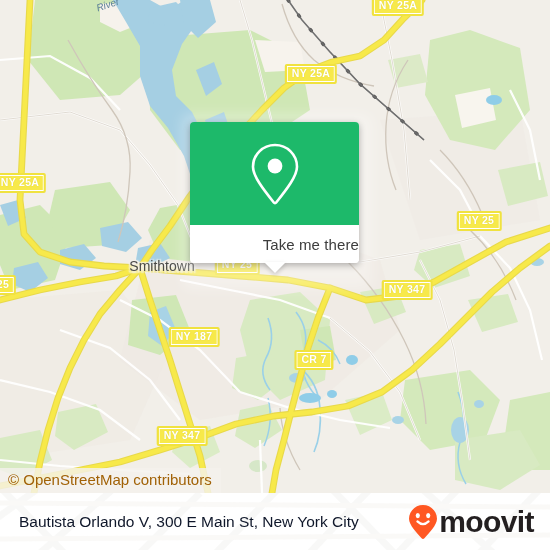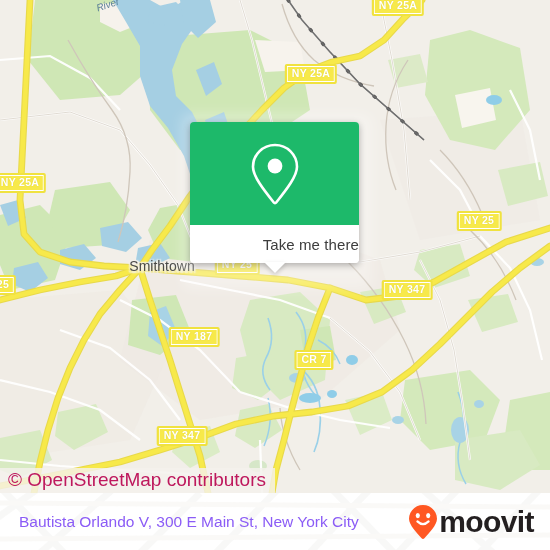--- a/index.html
+++ b/index.html
@@ -72,23 +72,23 @@
     white-space: nowrap;
     pointer-events: none;
   }
 
   
   #attribution {
     position: absolute;
     left: 0;
     bottom: 0;
     background: rgba(244, 242, 237, 0.82);
-    color: #be185d;
-    font-family: "Liberation Sans", sans-serif;
-    font-size: 19px;
+    color: #a16207;
+    font-family: "Liberation Sans", sans-serif;
+    font-size: 15px;
     line-height: 16px;
     padding: 4px 9px 5px 8px;
     white-space: nowrap;
   }
 
   
   #popup-card {
     position: absolute;
     left: 190px;
     top: 122px;
@@ -163,21 +163,21 @@
     position: absolute;
     left: 0; top: 0;
     width: 550px; height: 57px;
     opacity: 0.45;
     pointer-events: none;
   }
   #bottom-title {
     position: relative;
     z-index: 2;
     margin-left: 19px;
-    color: #8b5cf6;
+    color: #0f172a;
     font-family: "Liberation Sans", sans-serif;
     font-size: 15.5px;
     white-space: nowrap;
   }
   #brand {
     position: absolute;
     right: 16px;
     top: 50%;
     transform: translateY(-50%);
     z-index: 2;

